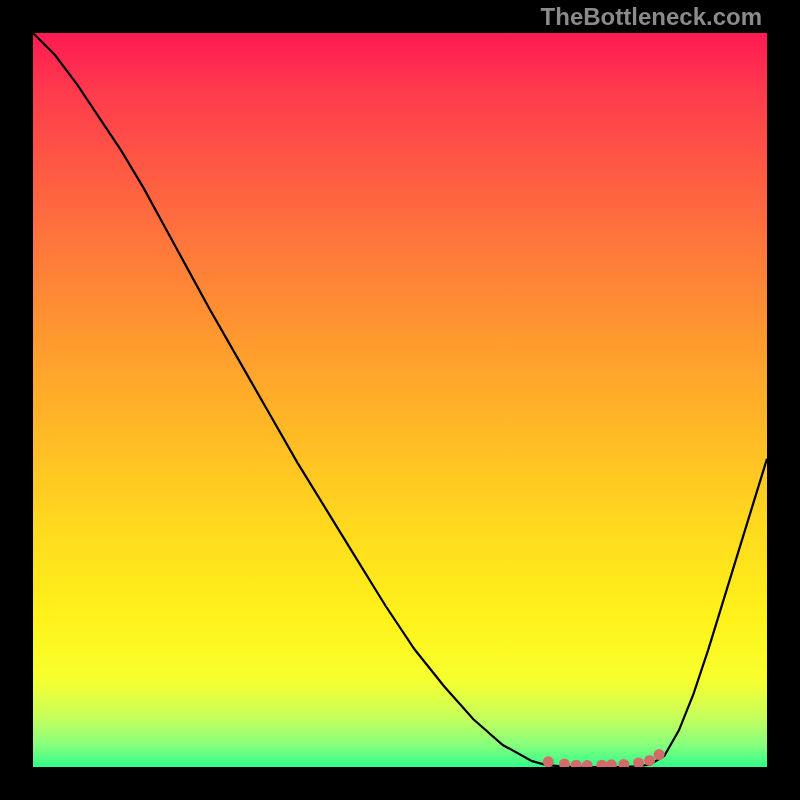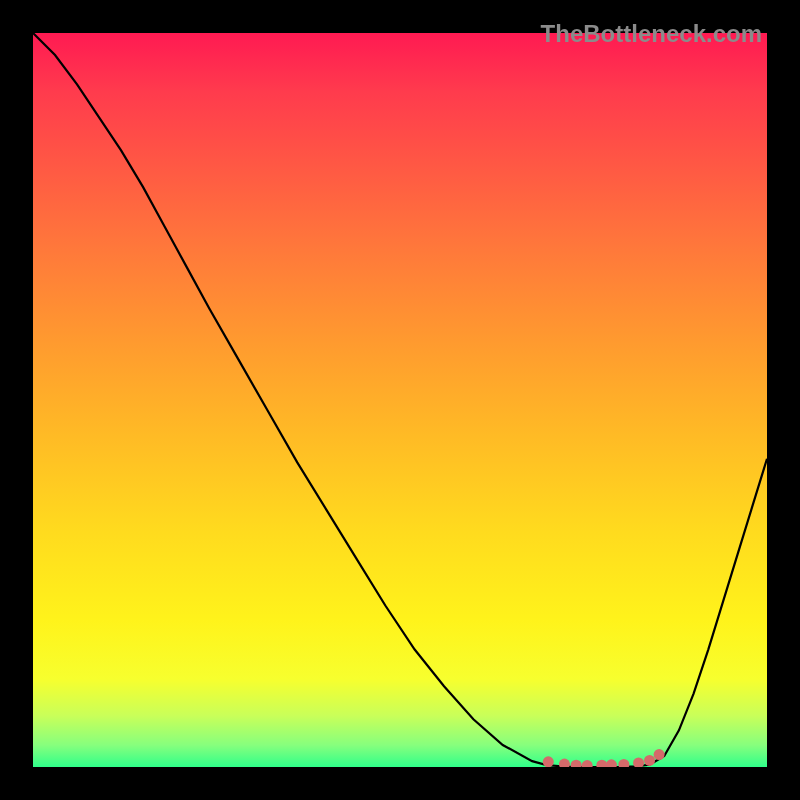--- a/index.html
+++ b/index.html
@@ -43,21 +43,21 @@
       #ffbb25 55%,
       #ffdb1e 68%,
       #fff31b 80%,
       #f7ff2e 88%,
       #c9ff59 93%,
       #87ff7d 97%,
       #30ff8a 100%);
   }
   .attribution {
     position: absolute;
-    top: 20px;
+    top: 3px;
     right: 38px;
     color: #8b8b8b;
     font-size: 24px;
     font-weight: bold;
     letter-spacing: 0px;
   }
   svg.curve {
     position: absolute;
     left: 0;
     top: 0;

